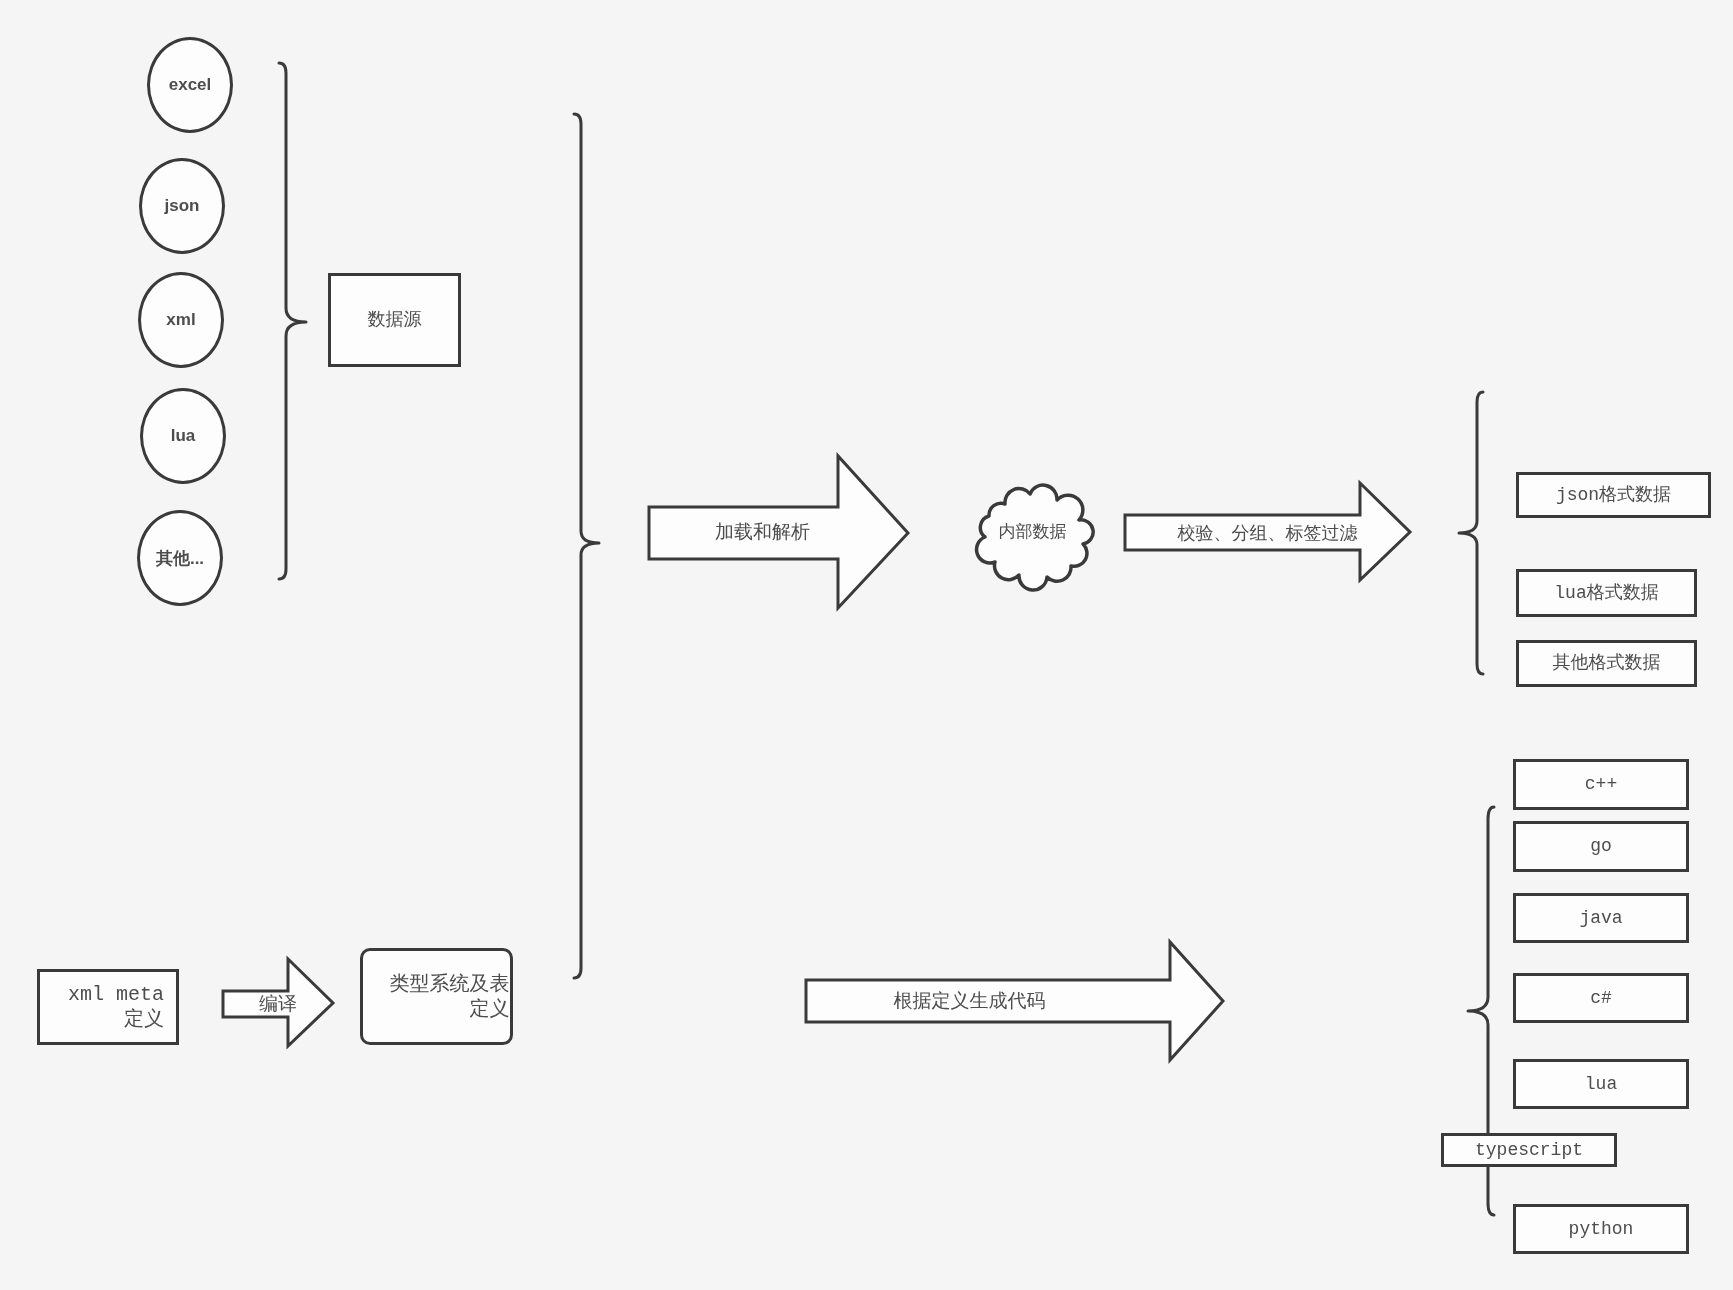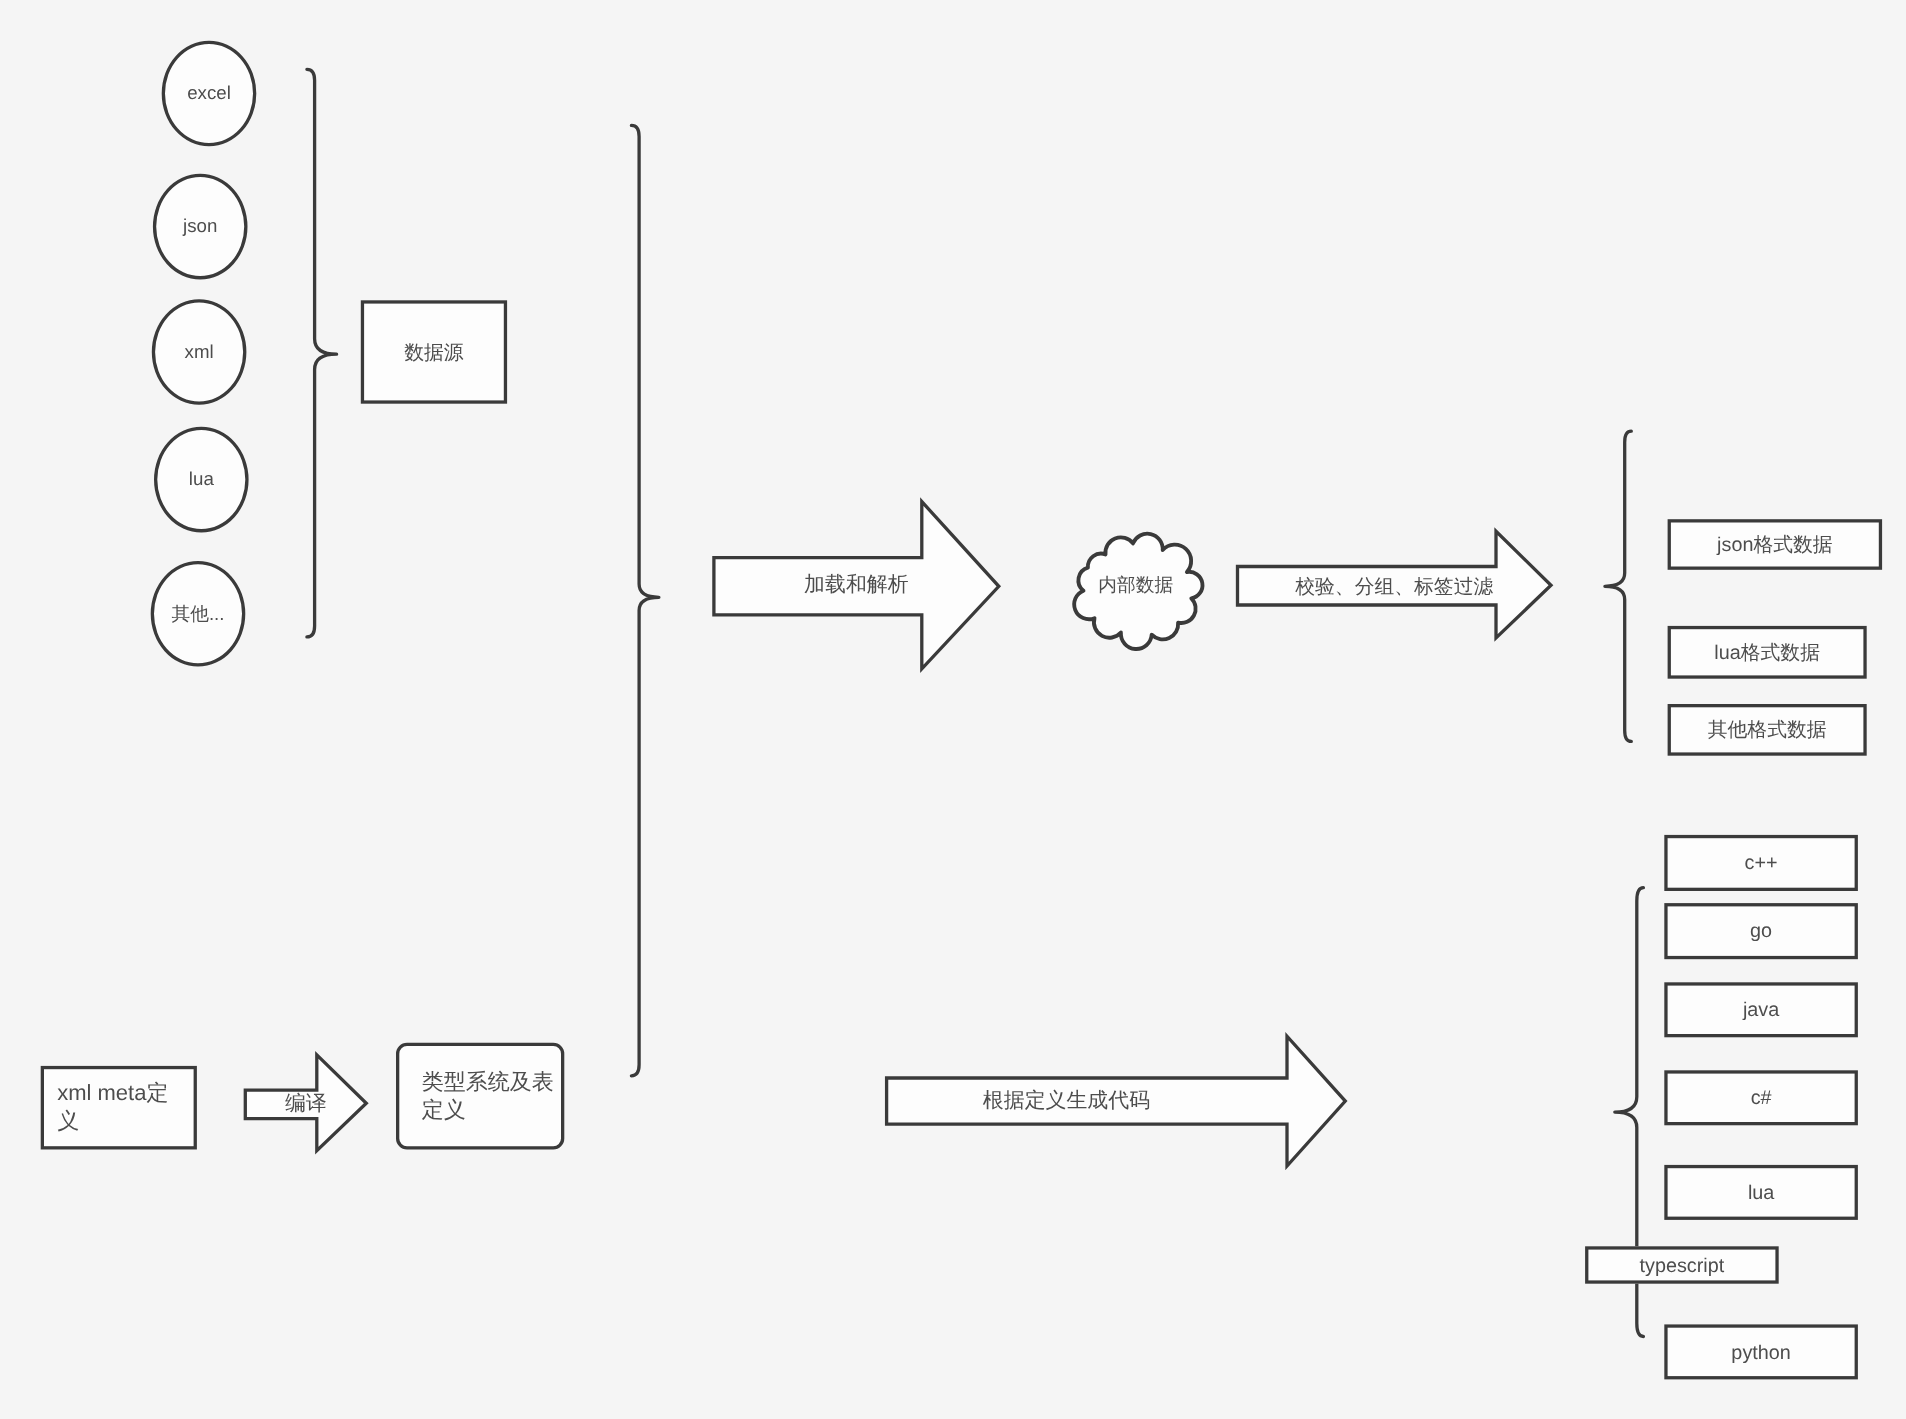--- a/index.html
+++ b/index.html
@@ -4,26 +4,26 @@
 <style>
   html,body{margin:0;padding:0;background:#f5f5f5;}
   .canvas{
     position:relative;width:1733px;height:1290px;background:#f5f5f5;
     font-family:"Liberation Sans","DejaVu Sans",sans-serif;color:#4d4d4d;overflow:hidden;
   }
   .canvas svg{position:absolute;overflow:visible;}
   .node-circle{
     position:absolute;width:86px;height:96px;border:3px solid #3a3a3a;border-radius:50%;
     background:#fdfdfd;display:flex;align-items:center;justify-content:center;
-    font-size:17px;box-sizing:border-box;text-align:center;
+    font-size:17px;box-sizing:border-box;text-align:center;font-weight:bold;
   }
   .box{
     position:absolute;border:3px solid #3a3a3a;background:#fdfdfd;display:flex;
     align-items:center;justify-content:center;font-size:18px;box-sizing:border-box;
-    text-align:left;line-height:1.25;
+    text-align:right;line-height:1.25;font-family:Liberation Mono, monospace;
   }
   .arrow-label{
     position:absolute;text-align:center;font-size:19px;line-height:22px;pointer-events:none;
   }
   
   .c0{left:147px;top:37px}
   .c1{left:139px;top:158px}
   .c2{left:138px;top:272px}
   .c3{left:140px;top:388px}
   .c4{left:137px;top:510px}
@@ -48,21 +48,21 @@
   .svg-brace-sources{left:272px;top:61px}
   .svg-brace-main{left:568px;top:112px}
   .svg-brace-formats{left:1452px;top:390px}
   .svg-brace-langs{left:1458px;top:805px}
   .svg-arrow-load{left:646px;top:453px}
   .svg-cloud{left:975px;top:482px}
   .svg-arrow-filter{left:1122px;top:480px}
   .svg-arrow-compile{left:220px;top:956px}
   .svg-arrow-codegen{left:803px;top:939px}
   
-  .lbl-load{left:646px;top:521px;width:265px;text-align:center;}
+  .lbl-load{left:630px;top:521px;width:265px;text-align:center;}
   .lbl-filter{left:1122px;top:522px;width:291px;font-size:18px;}
   .lbl-cloud{left:975px;top:521px;width:115px;font-size:17px;}
   .lbl-compile{left:220px;top:993px;width:116px;}
   .lbl-codegen{left:758px;top:990px;width:423px;}
   .brace{fill:none;stroke:#3a3a3a;stroke-width:3;stroke-linecap:round;stroke-linejoin:round;}
   .fat-arrow{fill:#fdfdfd;stroke:#3a3a3a;stroke-width:3;stroke-linejoin:miter;}
   .cloud-shape{fill:#fdfdfd;stroke:#3a3a3a;stroke-width:3.5;stroke-linejoin:round;}
 </style>
 </head>
 <body>

